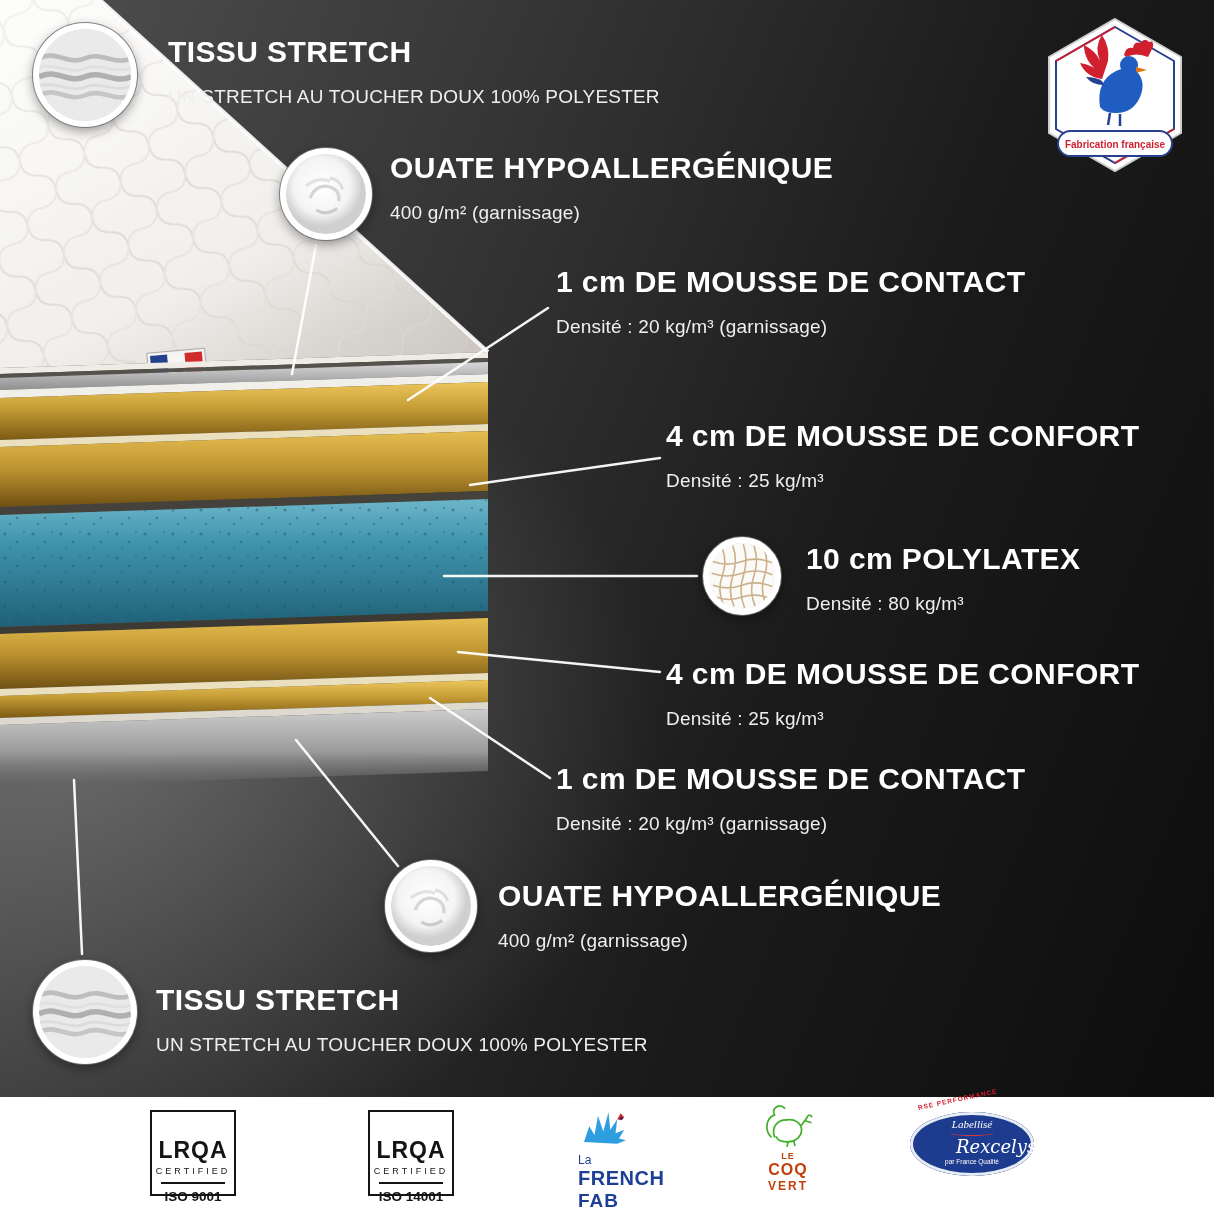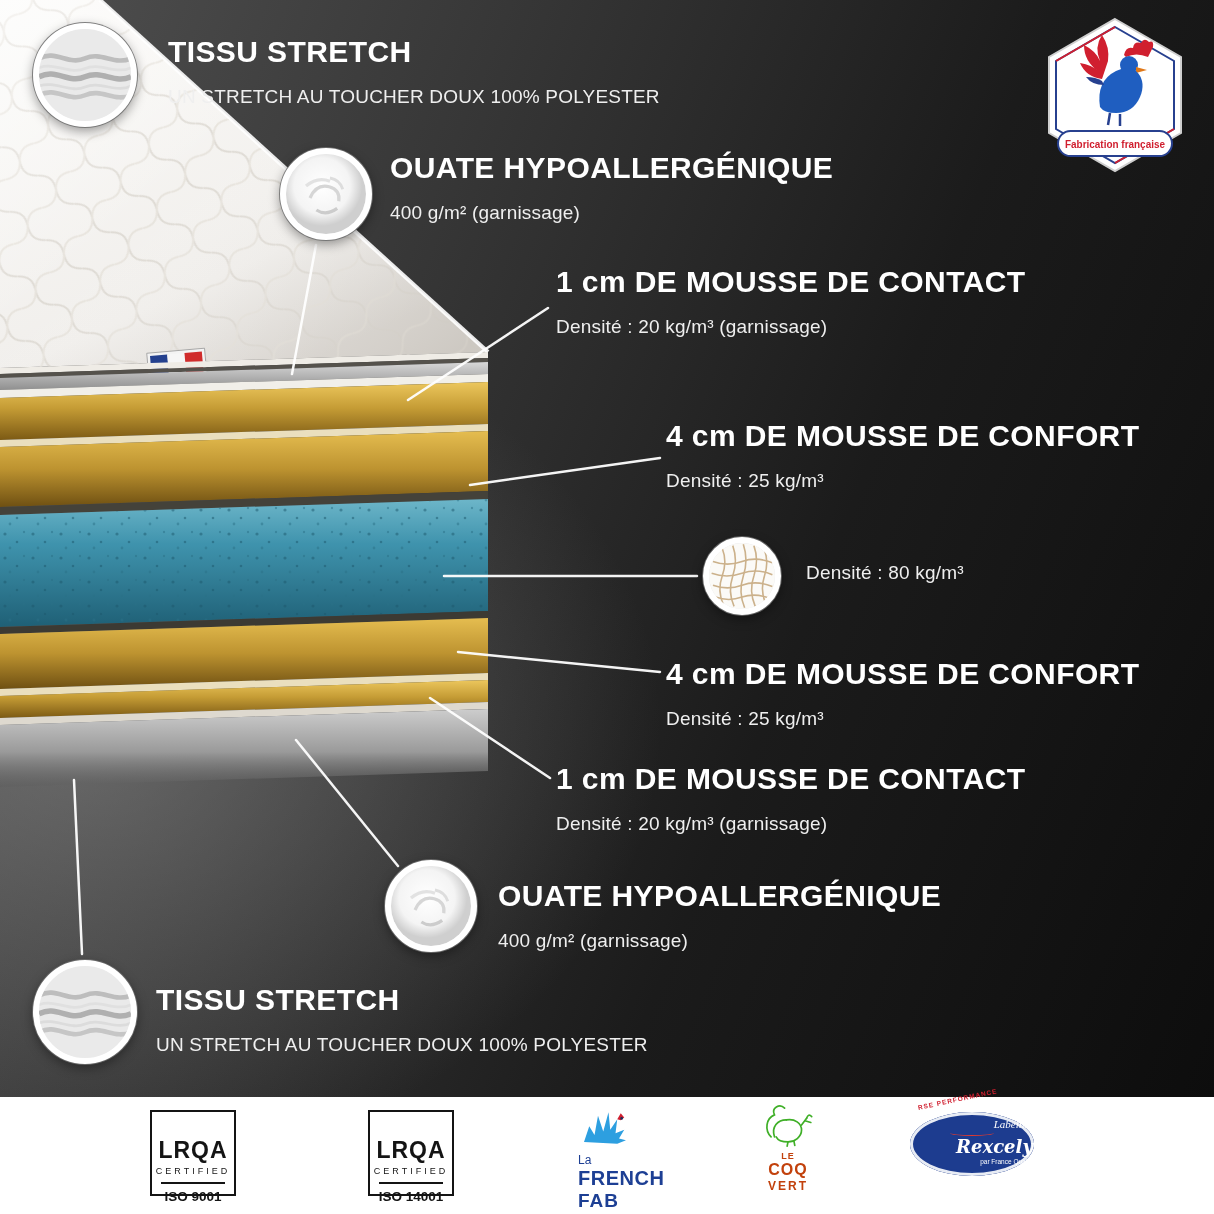--- a/index.html
+++ b/index.html
@@ -31,25 +31,25 @@
   .ff-la{font-size:12px;}
   .ff-french{font-size:20px;font-weight:700;letter-spacing:.5px;}
   .ff-fab{font-size:19px;font-weight:700;letter-spacing:1px;}
   .coqvert{position:absolute;left:748px;top:6px;width:80px;text-align:center;color:#c2410c;}
   .cv-le{font-size:9px;font-weight:700;letter-spacing:1px;}
   .cv-coq{font-size:16px;font-weight:700;letter-spacing:1px;}
   .cv-vert{font-size:12px;font-weight:700;letter-spacing:2px;}
   .rexcelys{position:absolute;left:910px;top:7px;width:134px;}
   .rex-arc{font-size:6.5px;font-weight:700;color:#d01f2f;letter-spacing:1px;transform:rotate(-12deg);
            transform-origin:left center;margin-left:8px;width:fit-content;}
-  .rex-oval{width:124px;height:64px;background:#1d3c8f;border-radius:50%;color:#fff;text-align:right;
+  .rex-oval{width:124px;height:64px;background:#1d3c8f;border-radius:50%;color:#fff;text-align:center;
             margin-top:1px;box-shadow:inset 0 0 0 3px rgba(255,255,255,.9), inset 0 0 0 5px #1d3c8f;}
   .rex-label{font-family:"Liberation Serif",serif;font-style:italic;font-size:11px;padding-top:6px;}
   .rex-swoosh{width:44px;height:5px;border-bottom:1.6px solid #e0392f;border-radius:50%;margin:0 auto;}
-  .rex-name{font-family:"DejaVu Serif",serif;font-style:italic;font-weight:700;font-size:18px;padding-left:46px;}
+  .rex-name{font-family:"DejaVu Serif",serif;font-style:italic;font-weight:400;font-size:18px;padding-left:46px;}
   .rex-sub{font-size:6.5px;margin-top:1px;}
 </style>
 </head>
 <body>
 
 <div class="page">
 
   <svg class="mattress" viewBox="0 0 500 800" style="left:0;top:0;width:500px;height:800px">
     <defs>
       <linearGradient id="gTop" x1="0" y1="0" x2="0.6" y2="1">
@@ -151,20 +151,21 @@
   </div>
   <div class="callout" style="left:556px;top:266px">
     <div class="co-title">1 cm DE MOUSSE DE CONTACT</div>
     <div class="co-sub">Densité : 20 kg/m³ (garnissage)</div>
   </div>
   <div class="callout" style="left:666px;top:420px">
     <div class="co-title">4 cm DE MOUSSE DE CONFORT</div>
     <div class="co-sub">Densité : 25 kg/m³</div>
   </div>
   <div class="callout" style="left:806px;top:543px">
+    <div class="co-title">10 cm POLYLATEX</div>
     <div class="co-sub">Densité : 80 kg/m³</div>
   </div>
   <div class="callout" style="left:666px;top:658px">
     <div class="co-title">4 cm DE MOUSSE DE CONFORT</div>
     <div class="co-sub">Densité : 25 kg/m³</div>
   </div>
   <div class="callout" style="left:556px;top:763px">
     <div class="co-title">1 cm DE MOUSSE DE CONTACT</div>
     <div class="co-sub">Densité : 20 kg/m³ (garnissage)</div>
   </div>

